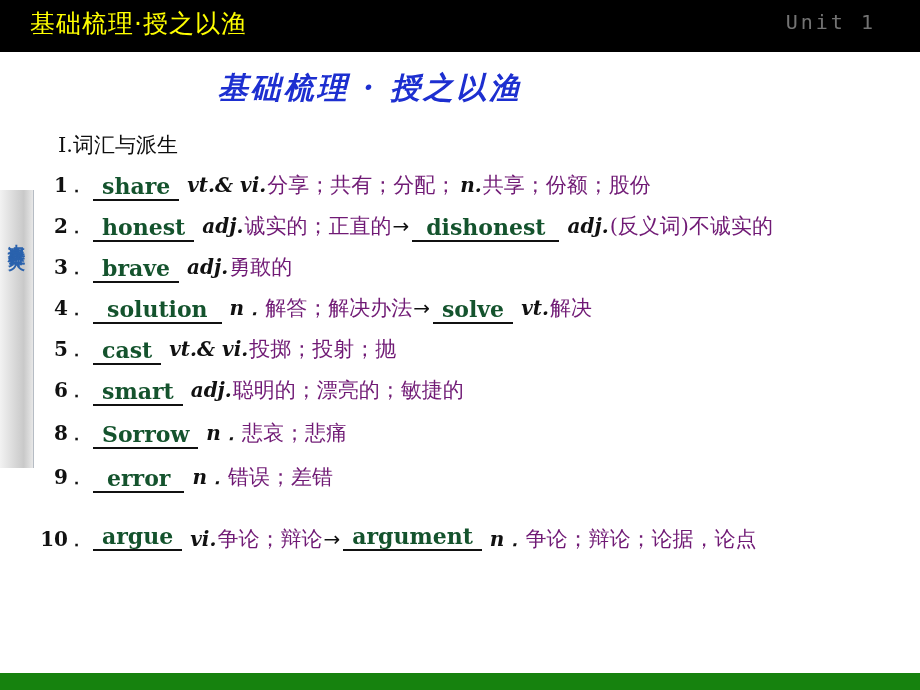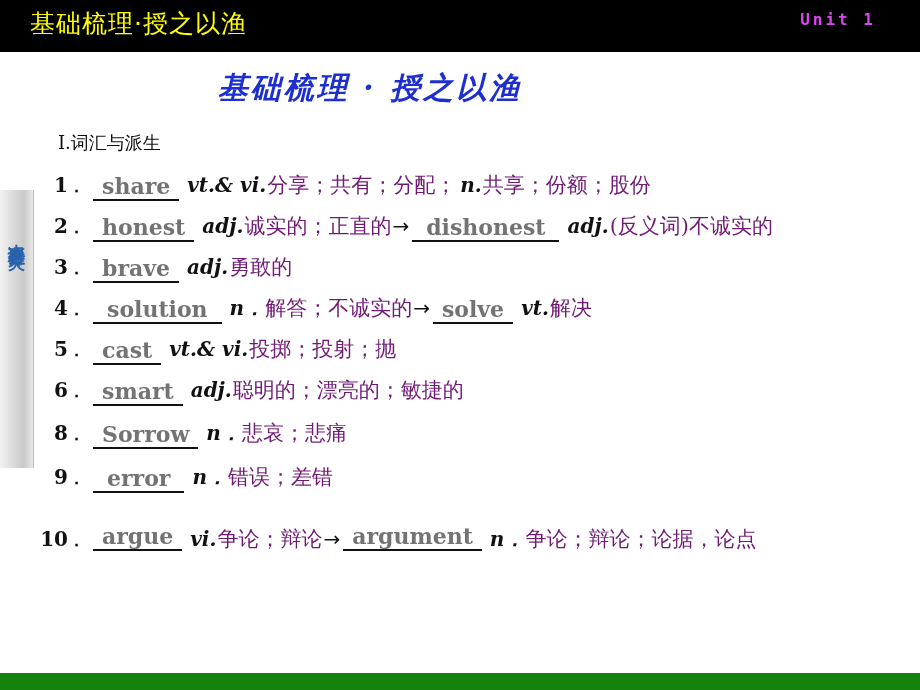--- a/index.html
+++ b/index.html
@@ -33,23 +33,23 @@
     font-size: 25px;
     color: #ffff00;
     letter-spacing: 1px;
     white-space: nowrap;
   }
   .header-unit {
     position: absolute;
     right: 44px;
     top: 10px;
     font-family: "DejaVu Sans Mono", monospace;
-    font-weight: bold;
-    font-size: 16px;
-    color: #d946ef;
+    font-weight: normal;
+    font-size: 20px;
+    color: #737373;
     letter-spacing: 3px;
     white-space: nowrap;
   }
 
   
   .side-tab {
     position: absolute;
     left: 0;
     top: 190px;
     width: 33px;
@@ -87,21 +87,21 @@
     color: #1d2fd0;
     letter-spacing: 3px;
   }
 
   
   .section-heading {
     position: absolute;
     left: 58px;
     top: 131px;
     font-family: "DejaVu Serif", serif;
-    font-size: 18px;
+    font-size: 21px;
     color: #0d0d0d;
     letter-spacing: 0px;
     white-space: nowrap;
   }
 
   
   .vocab-list {
     position: absolute;
     left: 40px;
     top: 165px;
@@ -134,21 +134,21 @@
     font-size: 17px;
     color: #111111;
     padding-right: 6px;
   }
 
   .answer {
     display: inline-block;
     font-family: "DejaVu Serif", serif;
     font-weight: bold;
     font-size: 22px;
-    color: #737373;
+    color: #14532d;
     border-bottom: 2px solid #111111;
     padding: 0 9px 0 9px;
     margin: 0 4px 0 2px;
     line-height: 26px;
     vertical-align: -2px;
   }
   .answer.raised {
     vertical-align: 2px;
   }
   .answer.wide {
@@ -210,21 +210,21 @@
 
   <div class="vocab-row">
     <span class="num">2</span><span class="num-dot">．</span><span class="answer">honest</span><span class="pos">adj.</span><span class="def">诚实的；正直的</span><span class="arrow">→</span><span class="answer wide">dishonest</span><span class="pos">adj.</span><span class="def">(反义词)不诚实的</span>
   </div>
 
   <div class="vocab-row">
     <span class="num">3</span><span class="num-dot">．</span><span class="answer">brave</span><span class="pos">adj.</span><span class="def">勇敢的</span>
   </div>
 
   <div class="vocab-row">
-    <span class="num">4</span><span class="num-dot">．</span><span class="answer wide">solution</span><span class="pos">n．</span><span class="def">解答；不诚实的</span><span class="arrow">→</span><span class="answer">solve</span><span class="pos">vt.</span><span class="def">解决</span>
+    <span class="num">4</span><span class="num-dot">．</span><span class="answer wide">solution</span><span class="pos">n．</span><span class="def">解答；解决办法</span><span class="arrow">→</span><span class="answer">solve</span><span class="pos">vt.</span><span class="def">解决</span>
   </div>
 
   <div class="vocab-row">
     <span class="num">5</span><span class="num-dot">．</span><span class="answer">cast</span><span class="pos">vt.&amp; vi.</span><span class="def">投掷；投射；抛</span>
   </div>
 
   <div class="vocab-row">
     <span class="num">6</span><span class="num-dot">．</span><span class="answer">smart</span><span class="pos">adj.</span><span class="def">聪明的；漂亮的；敏捷的</span>
   </div>
 

